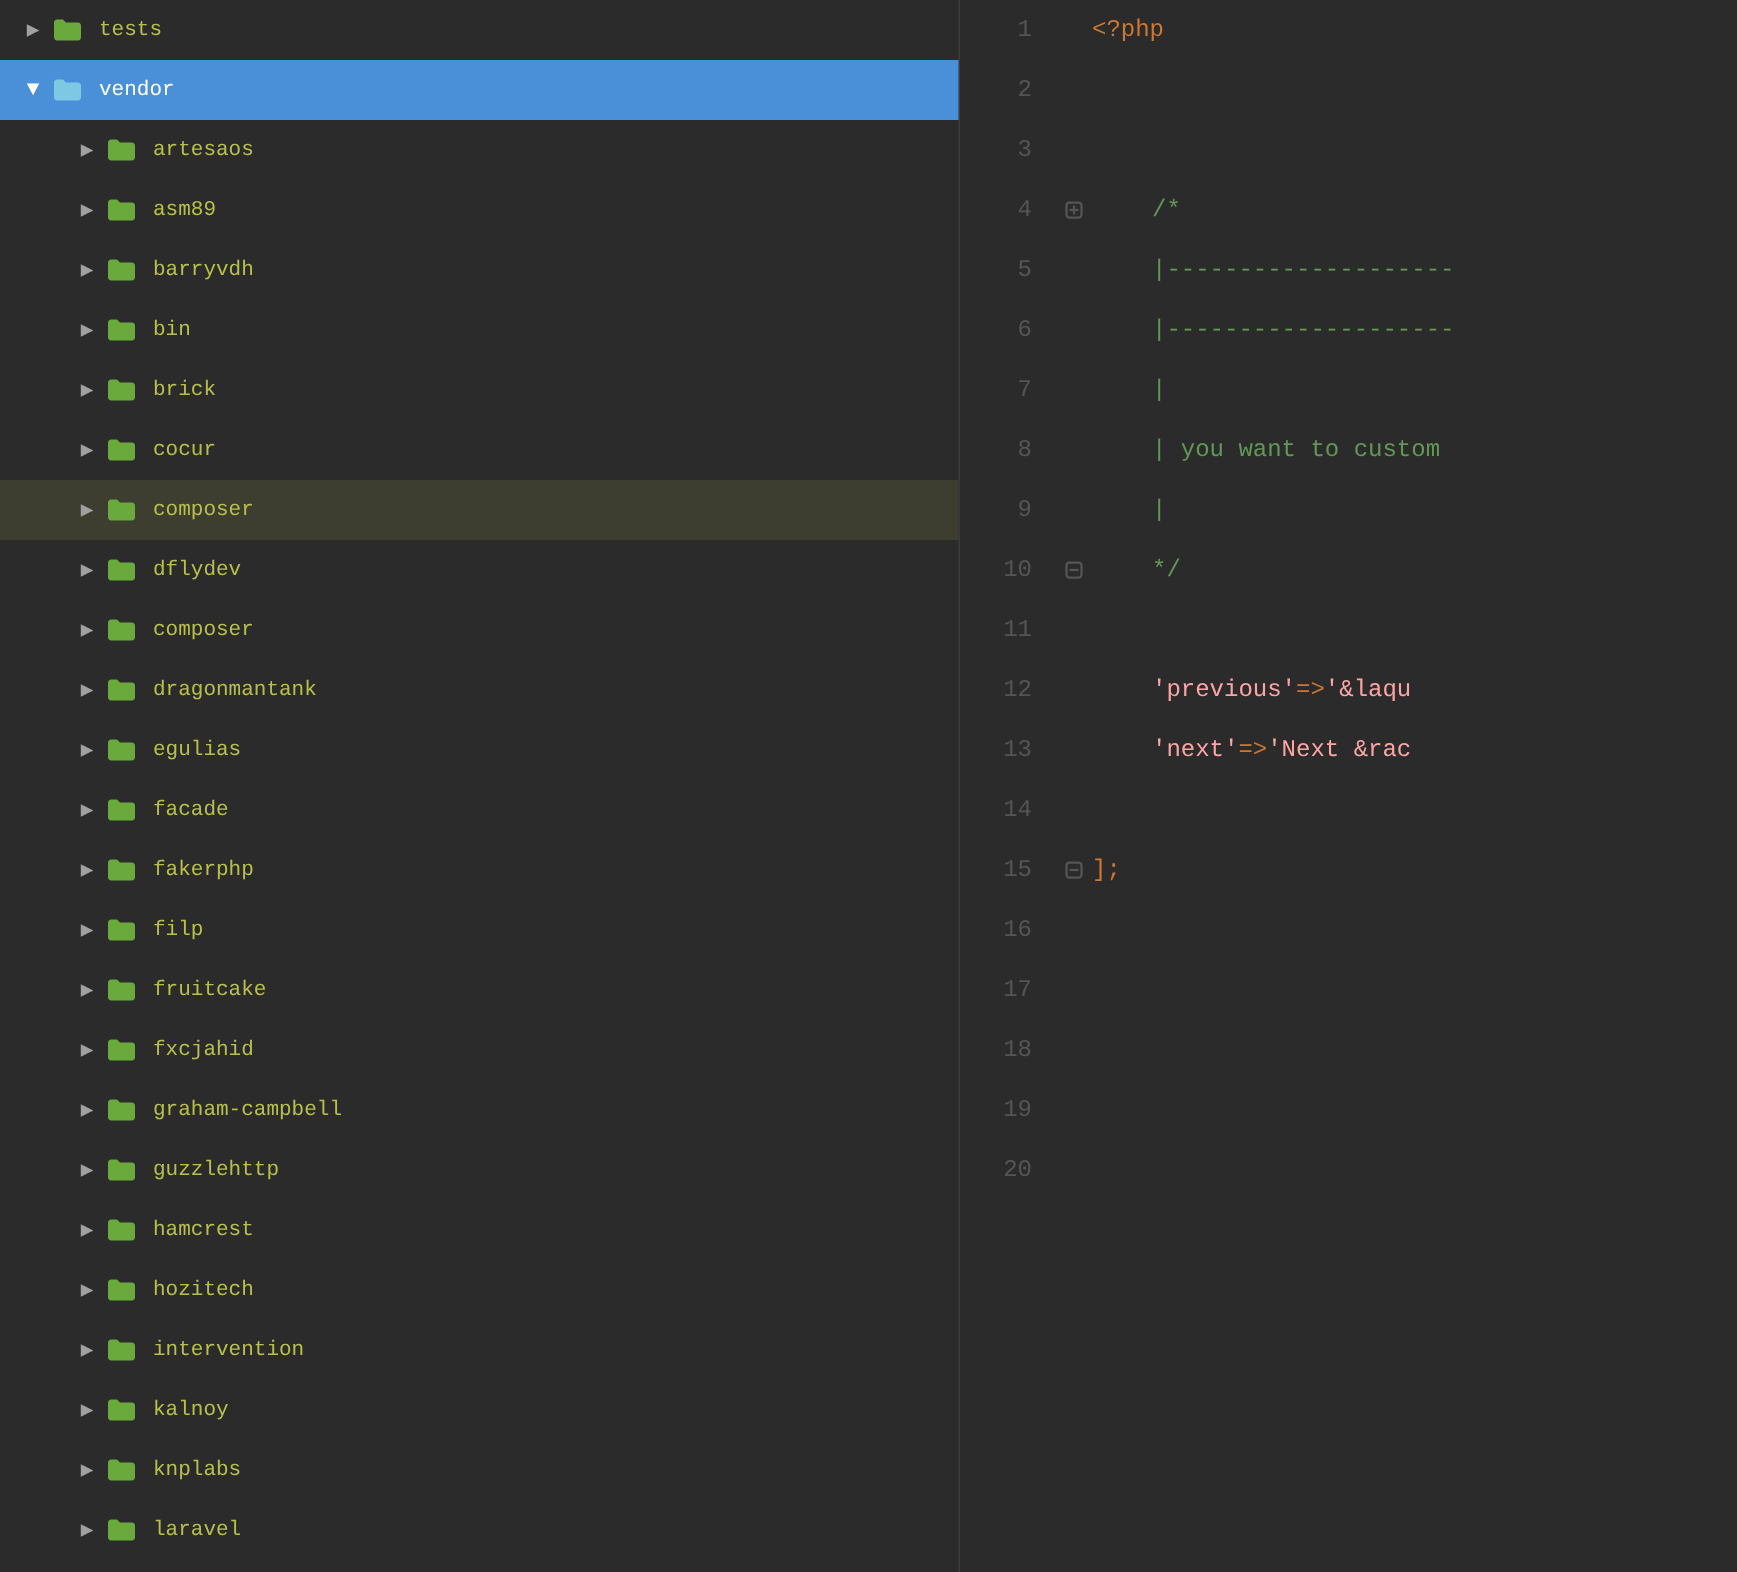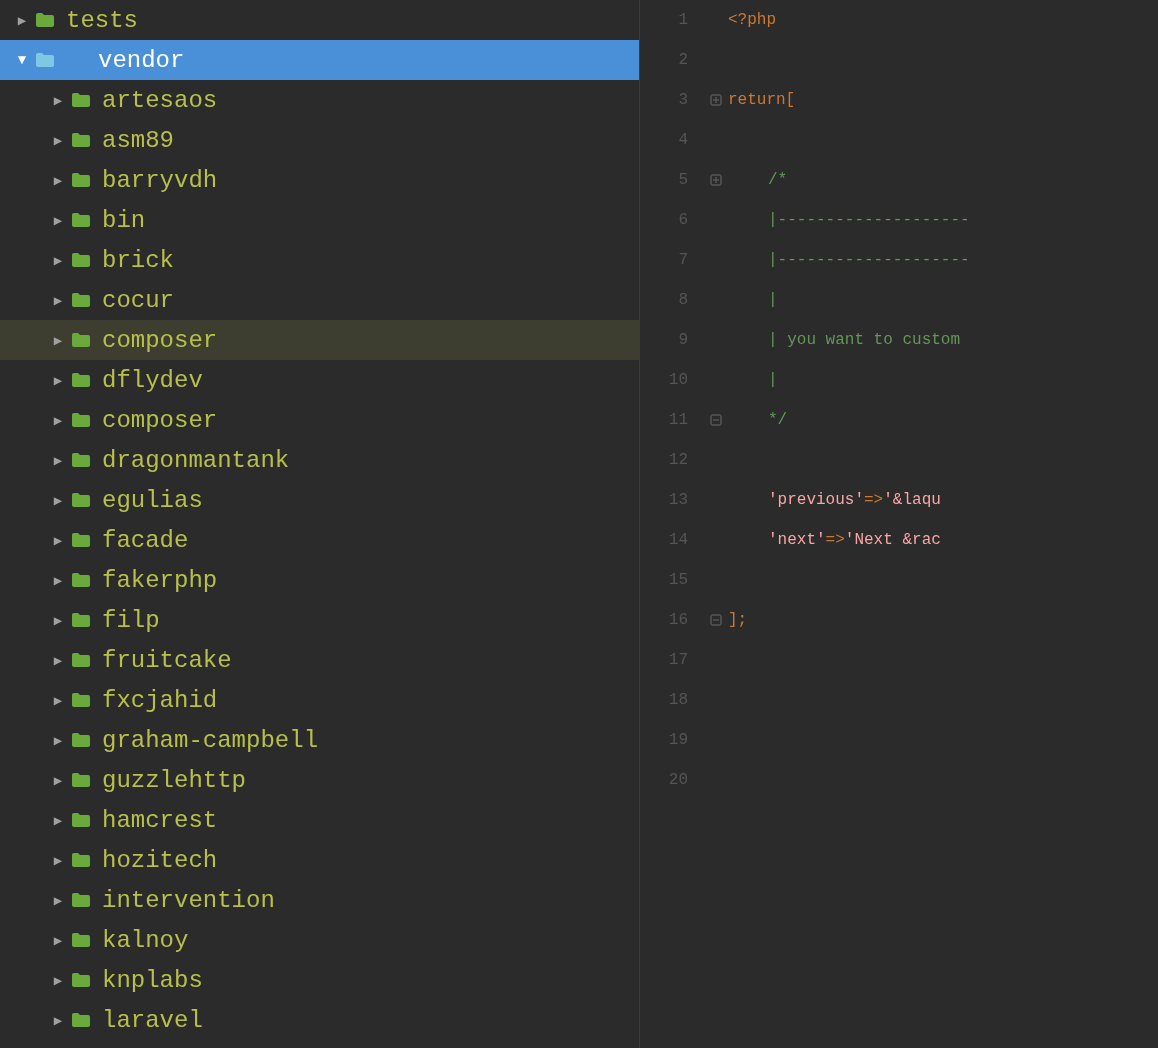--- a/index.html
+++ b/index.html
@@ -81,27 +81,26 @@
       align-items: center;
     }
 
     .folder-svg {
       width: 22px;
       height: 18px;
     }
 
     .tree-item .item-label {
       color: #b8c04a;
-      font-size: 24px;
+      font-size: 14px;
       font-weight: 400;
     }
 
     .tree-item.selected .item-label {
       color: #ffffff;
-      margin-left: 32px;
     }
 
     .tree-item.selected .chevron {
       color: #ffffff;
     }
 
     
     .depth-0 { padding-left: 12px; }
     .depth-1 { padding-left: 48px; }
 
@@ -450,41 +449,30 @@
     <div class="code-lines">
 
     <div class="code-line">
           <span class="fold-icon"></span>
           <span class="c-php">&lt;?php</span>
         </div>
         <div class="code-line">
           <span class="fold-icon"></span>
         </div>
         <div class="code-line">
+          <span class="fold-icon"></span>
+        </div>
+        <div class="code-line">
           <span class="fold-icon">
             <svg width="12" height="12" viewBox="0 0 12 12">
               <rect x="1" y="1" width="10" height="10" rx="2" fill="none" stroke="#555" stroke-width="1.5"></rect>
               <line x1="6" y1="3" x2="6" y2="9" stroke="#555" stroke-width="1.5"></line>
               <line x1="3" y1="6" x2="9" y2="6" stroke="#555" stroke-width="1.5"></line>
             </svg>
           </span>
-          <span class="c-keyword">return</span>
-          <span class="c-bracket"> [</span>
-        </div>
-        <div class="code-line">
-          <span class="fold-icon"></span>
-        </div>
-        <div class="code-line">
-          <span class="fold-icon">
-            <svg width="12" height="12" viewBox="0 0 12 12">
-              <rect x="1" y="1" width="10" height="10" rx="2" fill="none" stroke="#555" stroke-width="1.5"></rect>
-              <line x1="6" y1="3" x2="6" y2="9" stroke="#555" stroke-width="1.5"></line>
-              <line x1="3" y1="6" x2="9" y2="6" stroke="#555" stroke-width="1.5"></line>
-            </svg>
-          </span>
           <span style="display: inline-block; width: 40px;"></span>
           <span class="c-comment">/*</span>
         </div>
         <div class="code-line">
           <span class="fold-icon"></span>
           <span style="display: inline-block; width: 40px;"></span>
           <span class="c-comment">|--------------------</span>
         </div>
         <div class="code-line">
           <span class="fold-icon"></span>

